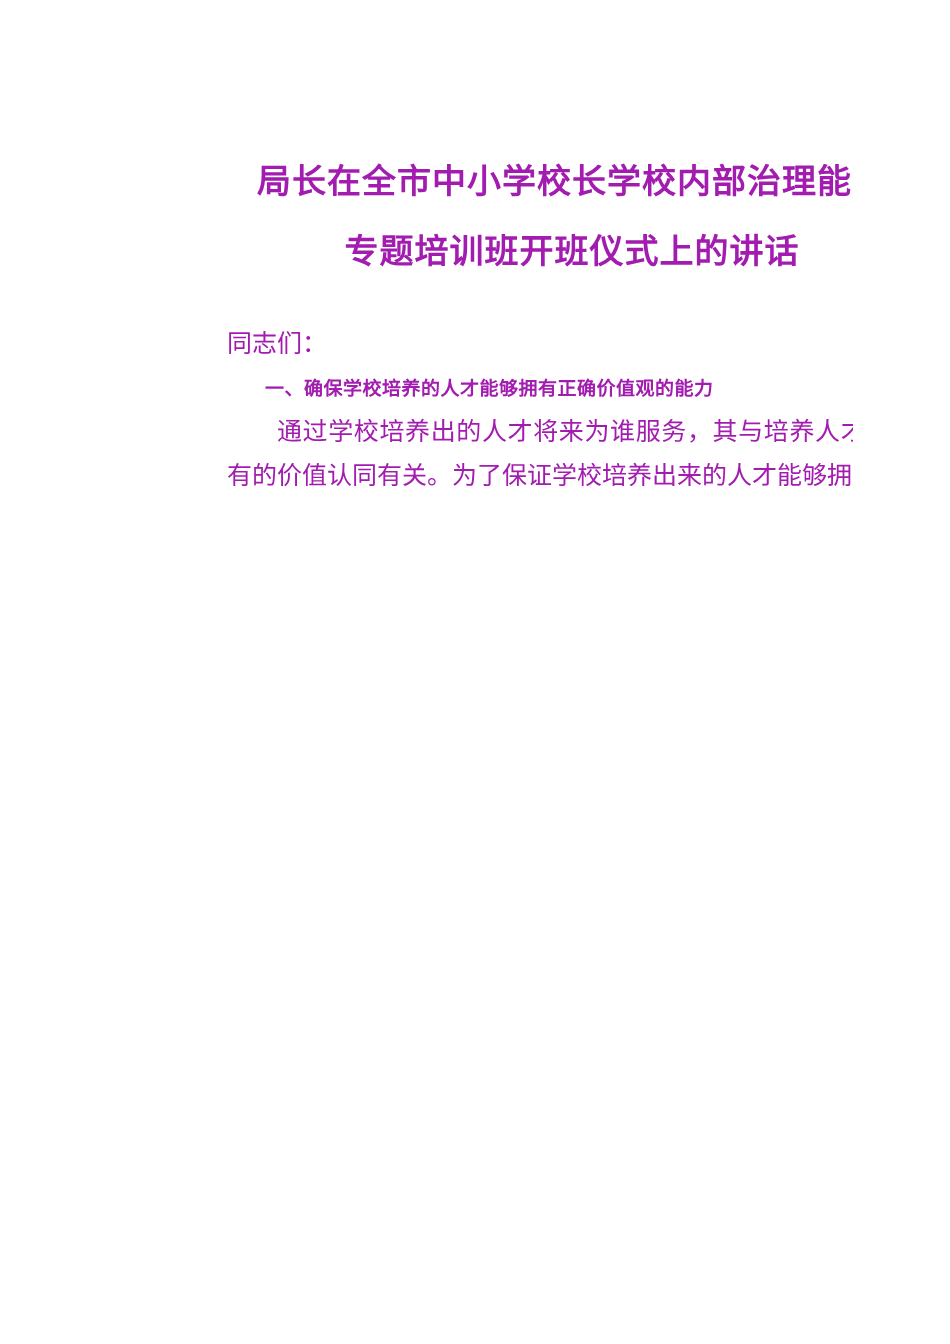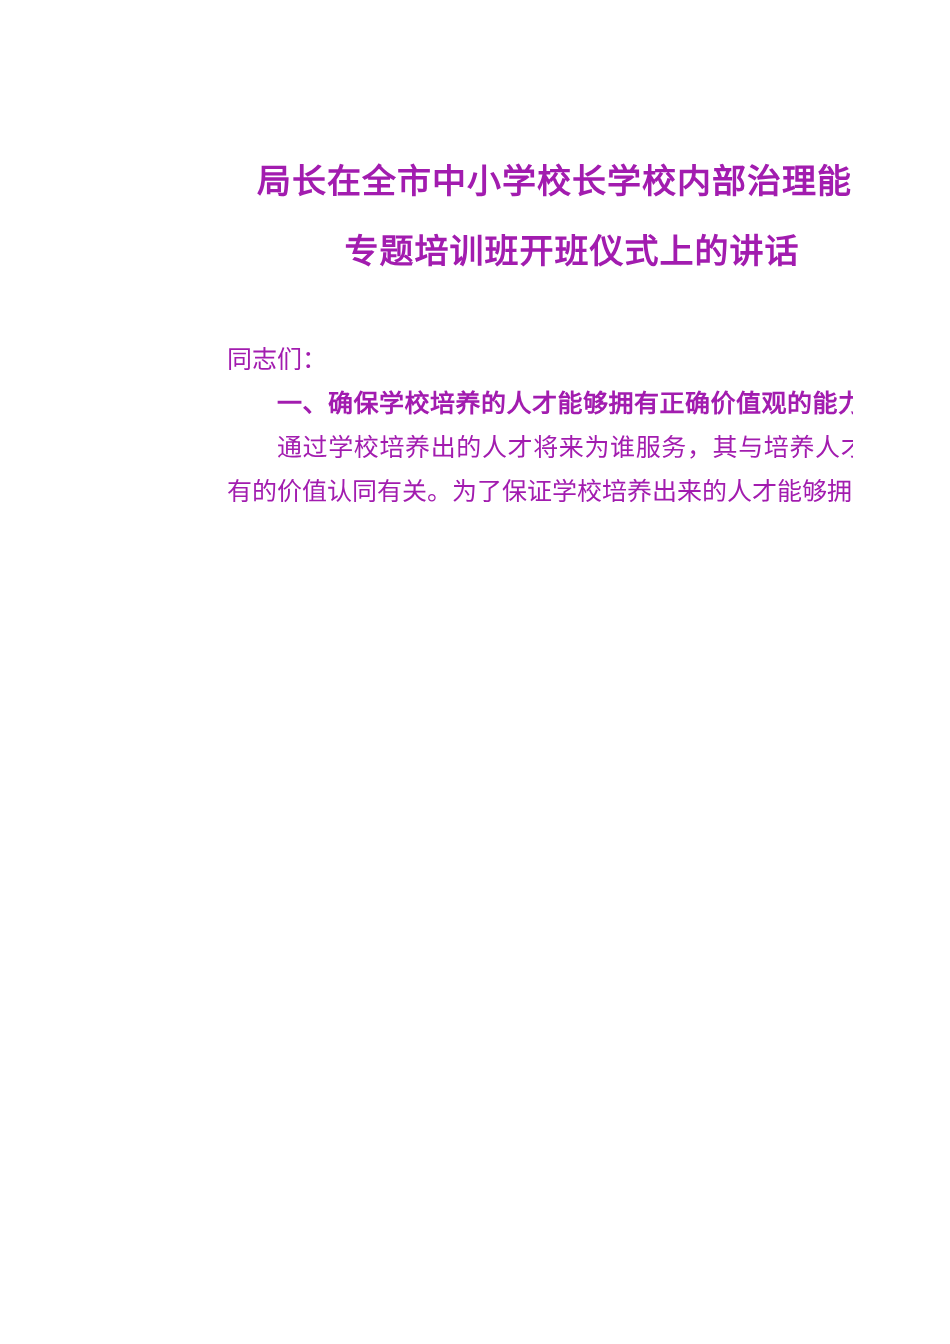--- a/index.html
+++ b/index.html
@@ -30,42 +30,42 @@
     font-size: 34px;
     line-height: 70px;
     text-align: center;
     letter-spacing: 1px;
   }
   .title-line {
     display: block;
     white-space: nowrap;
   }
   .body-text {
-    margin-top: 52px;
+    margin-top: 36px;
     font-family: "DejaVu Serif", serif;
     font-size: 25px;
     line-height: 44px;
     text-align: justify;
   }
   .body-text p {
     margin: 0;
     padding: 0;
   }
   .salutation {
     text-indent: 0;
   }
   .para {
     text-indent: 2em;
   }
   .section-heading {
     margin: 0;
     padding: 0;
     font-family: "DejaVu Sans", sans-serif;
     font-weight: 700;
-    font-size: 25px;
+    font-size: 19px;
     line-height: 44px;
     text-indent: 2em;
     letter-spacing: 0.5px;
   }
 </style>
 </head>
 <body>
 
 <div class="page">
   <div class="doc">

